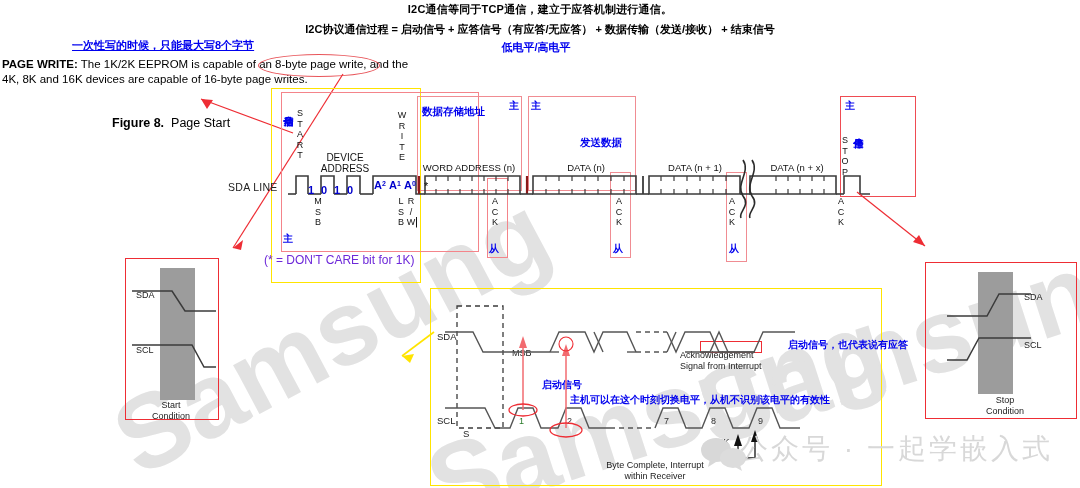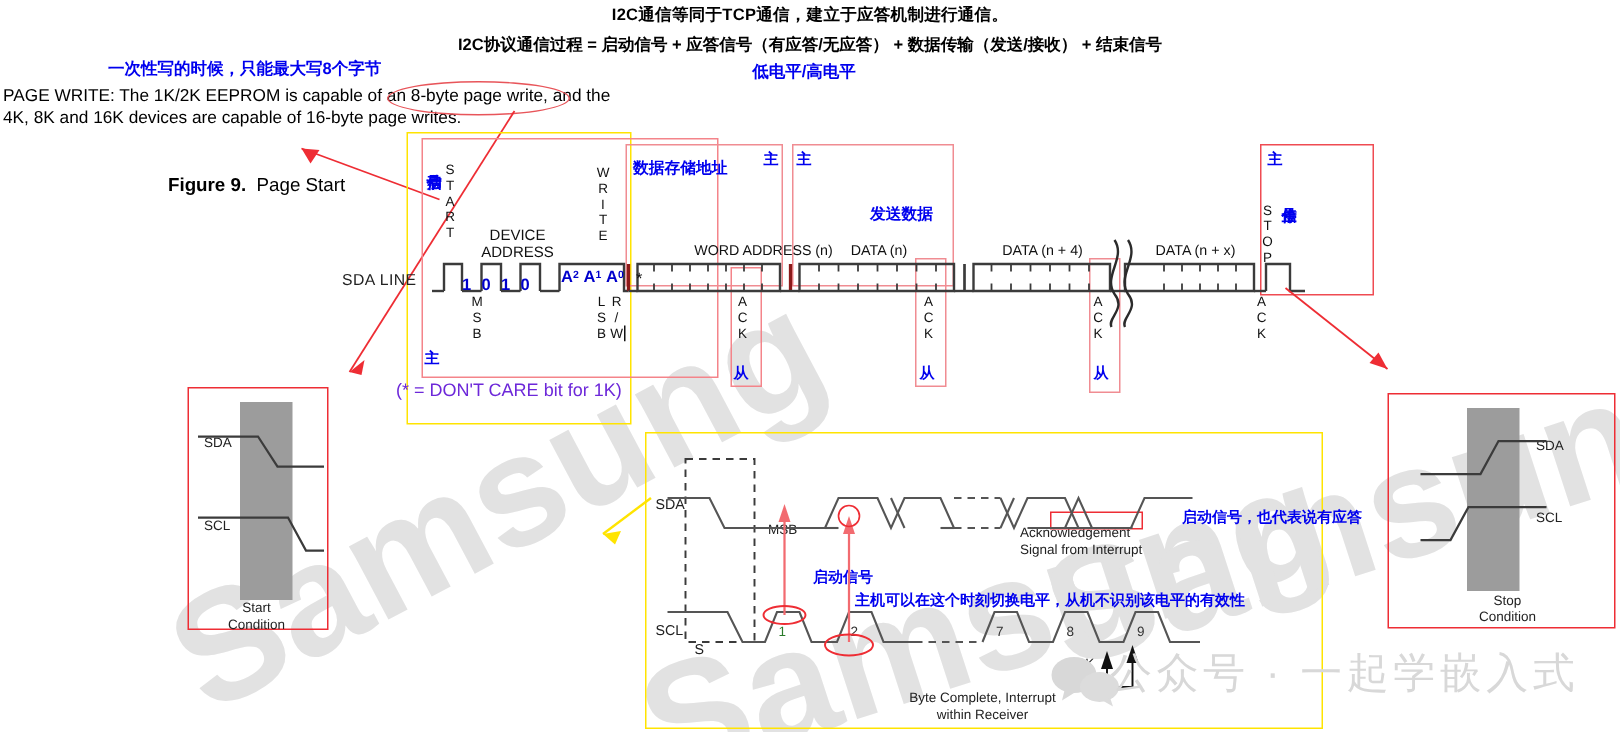--- a/index.html
+++ b/index.html
@@ -10,23 +10,23 @@
   }
   .abs{position:absolute;}
   .cn{color:#0000ee;font-weight:bold;}
   .cnblk{color:#000000;font-weight:bold;}
   .nowrap{white-space:nowrap;}
 
   
   #hdr1{left:0;top:2px;width:1080px;text-align:center;font-size:11px;letter-spacing:.2px;}
   #hdr2{left:0;top:22px;width:1080px;text-align:center;font-size:11px;}
   #hdr3{left:0;top:40px;width:1072px;text-align:center;font-size:11px;}
-  #note1{left:72px;top:38px;font-size:11px;}
+  #note1{left:72px;top:38px;font-size:11px;text-decoration:underline;}
   #pw{left:2px;top:57px;font-size:11.5px;line-height:15px;color:#000;width:420px;}
-  #pw b{font-weight:normal;}
+  #pw b{font-weight:bold;}
 
   
   #ellipse1{left:258px;top:54px;width:120px;height:21px;border:1.4px solid #e8555a;border-radius:50%;}
   
   #lead1{left:205px;top:72px;width:140px;height:185px;}
   
   #lead2{left:195px;top:95px;width:100px;height:35px;}
 
   
   #fig9{left:112px;top:116px;font-size:12.5px;color:#000;}
@@ -65,21 +65,21 @@
   #lb-zhu1{left:283px;top:232px;font-size:10px;}
   #lb-cong1{left:489px;top:242px;font-size:10px;}
   #lb-cong2{left:613px;top:242px;font-size:10px;}
   #lb-zhu-word{left:509px;top:99px;font-size:10px;}
   #lb-zhu-data{left:531px;top:99px;font-size:10px;}
   #lb-zhu-stop{left:845px;top:99px;font-size:10px;}
 
   #lb-cn-word{left:422px;top:105px;font-size:10.5px;}
   #lb-cn-data{left:545px;top:136px;font-size:10.5px;margin-left:35px;}
 
-  #t-word{left:418px;top:162px;width:102px;text-align:center;font-size:9.5px;color:#111;margin-left:40px;}
+  #t-word{left:418px;top:162px;width:102px;text-align:center;font-size:9.5px;color:#111;}
   #t-datan{left:548px;top:162px;width:76px;text-align:center;font-size:9.5px;color:#111;}
   #t-datan1{left:652px;top:162px;width:86px;text-align:center;font-size:9.5px;color:#111;}
   #t-datanx{left:757px;top:162px;width:80px;text-align:center;font-size:9.5px;color:#111;}
 
   #dontcare{left:264px;top:253px;font-size:12px;color:#6d28d9;text-align:center;}
 
   
   .bit{position:absolute;font-size:11px;color:#0000cc;font-weight:bold;}
   .bitsup{position:absolute;font-size:7px;color:#0000cc;font-weight:bold;}
 
@@ -141,21 +141,21 @@
 <svg class="abs" id="lead1" width="140" height="190">
   <line x1="138" y1="2" x2="28" y2="176" stroke="#ee2d34" stroke-width="1.2"></line>
   <polygon points="28,176 38,168 36,178" fill="#ee2d34"></polygon>
 </svg>
 <svg class="abs" id="lead2" width="100" height="40">
   <line x1="98" y1="38" x2="6" y2="4" stroke="#ee2d34" stroke-width="1.2"></line>
   <polygon points="6,4 18,5 12,14" fill="#ee2d34"></polygon>
 </svg>
 
 <div class="abs" id="fig9">
-  <b>Figure 9.</b>&nbsp;&nbsp;<span>Page Start</span>
+  <b>Figure 8.</b>&nbsp;&nbsp;<span>Page Start</span>
 </div>
 
 <div class="abs" id="ybox-main"></div>
 <div class="abs" id="rb-start"></div>
 <div class="abs" id="rb-word"></div>
 <div class="abs" id="rb-data"></div>
 <div class="abs" id="rb-ack1"></div>
 <div class="abs" id="rb-ack2"></div>
 <div class="abs" id="rb-stop"></div>
 <div class="abs" style="left:731px;top:96px;width:0;height:0;"></div>
@@ -183,21 +183,21 @@
 <div class="abs cn" style="left:729px;top:242px;font-size:10px;">从</div>
 <div class="abs cn" id="lb-zhu-word">主</div>
 <div class="abs cn" id="lb-zhu-data">主</div>
 <div class="abs cn" id="lb-zhu-stop">主</div>
 
 <div class="abs cn nowrap" id="lb-cn-word">数据存储地址</div>
 <div class="abs cn nowrap" id="lb-cn-data">发送数据</div>
 
 <div class="abs" id="t-word">WORD ADDRESS (n)</div>
 <div class="abs" id="t-datan">DATA (n)</div>
-<div class="abs" id="t-datan1">DATA (n + 4)</div>
+<div class="abs" id="t-datan1">DATA (n + 1)</div>
 <div class="abs" id="t-datanx">DATA (n + x)</div>
 <div class="abs" id="dontcare">(* = DON'T CARE bit for 1K)</div>
 
 <svg class="abs" style="left:288px;top:172px;" width="590" height="28">
   <g stroke="#3b3b3b" stroke-width="1.6" fill="none">
 
     <line x1="0" y1="22" x2="8" y2="22"></line>
 
     <path d="M8,22 L8,4 L20,4 L20,22"></path>
 

